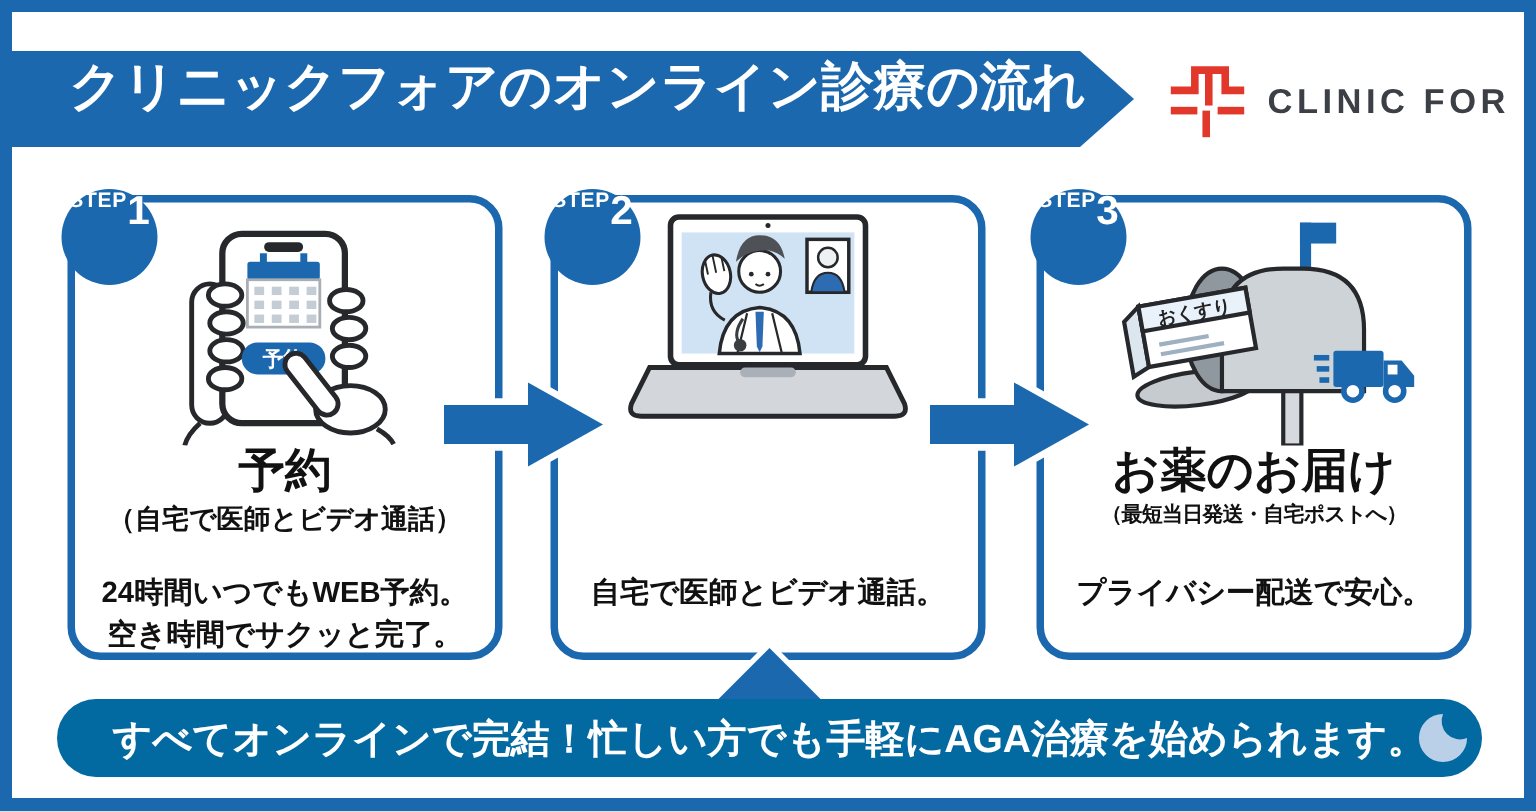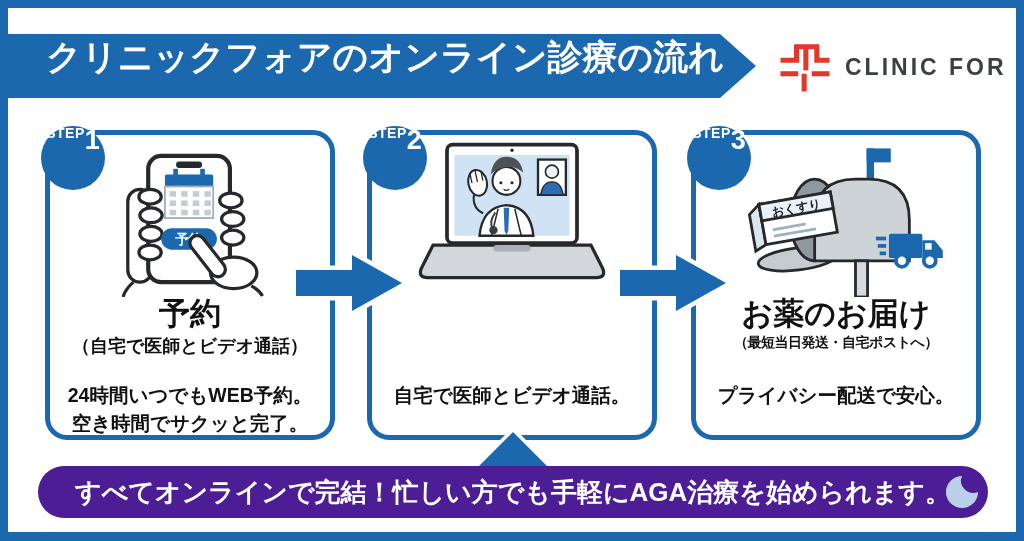--- a/index.html
+++ b/index.html
@@ -49,21 +49,21 @@
     position:absolute; top:228px; left:0; width:100%; text-align:center;
     font-size:19.5px; font-weight:700; color:#111; line-height:28px;margin-top:18px;
   }
   
   .flow-arrow { position:absolute; top:250px; width:112px; height:66px; z-index:20; }
   .flow-arrow.a1 { left:294px; } .flow-arrow.a2 { left:618px; }
   .bubble-tail { position:absolute; left:475px; top:428px; width:76px; height:38px; z-index:20; }
   
   .footer {
     position:absolute; left:38px; top:466px; width:950px; height:52px;
-    background:#4c1d95; border-radius:26px; color:#fff; font-weight:700; font-size:26px;
+    background:#0369a1; border-radius:26px; color:#fff; font-weight:700; font-size:26px;
     display:flex; align-items:center; justify-content:center; white-space:nowrap; z-index:25;
   }
   .curl { position:absolute; right:9px; top:50%; transform:translateY(-50%); }
 </style>
 </head>
 <body>
 
 <div class="canvas">
   <div class="frame-border"></div>
 

